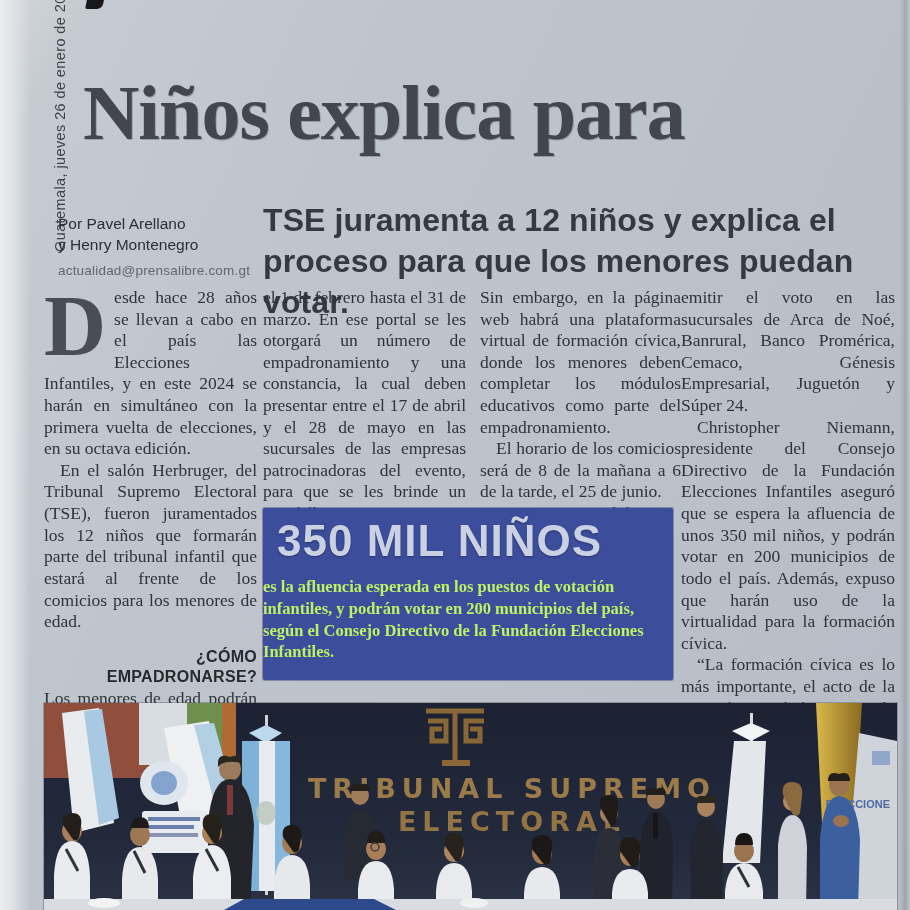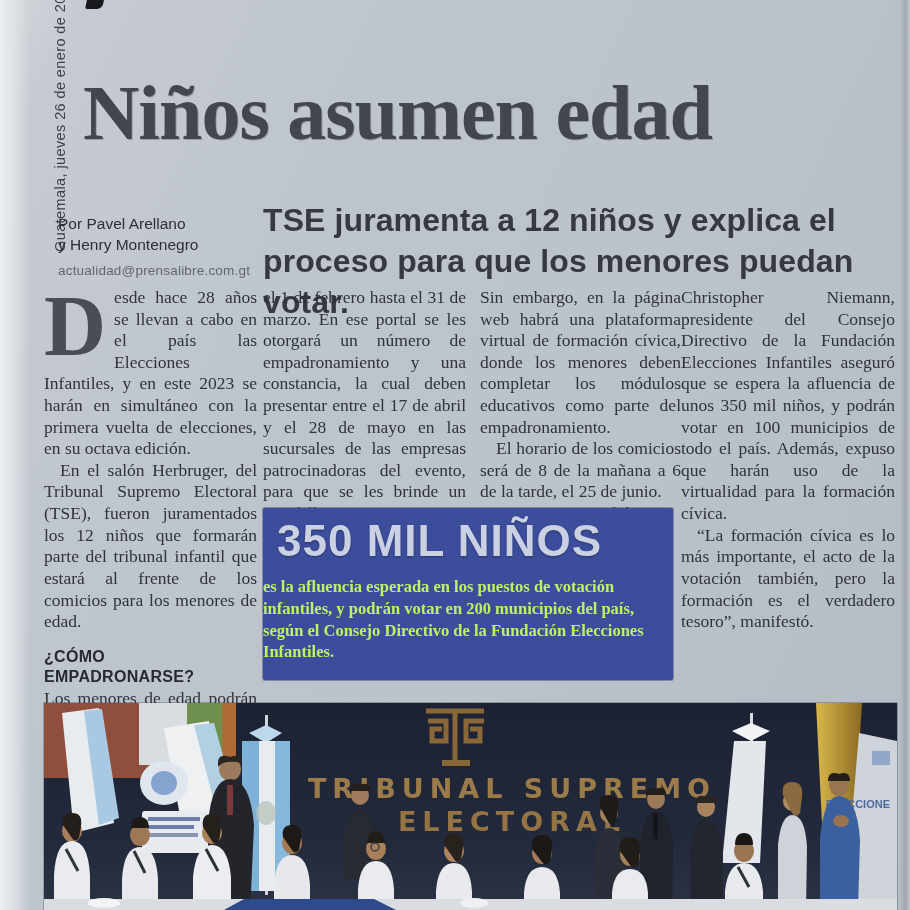--- a/index.html
+++ b/index.html
@@ -34,21 +34,21 @@
     font-size:17.5px;line-height:1.235;color:#2f333a;text-align:justify;}
   .col p{margin:0;}
   .col p + p{text-indent:16px;}
   #col1{left:44px;width:213px;}
   #col2{left:263px;width:203px;}
   #col3{left:472px;width:201px;margin-left:8px;}
   #col4{left:681px;width:214px;}
   .dropcap{float:left;font-family:"Liberation Serif",serif;font-weight:bold;
     font-size:86px;line-height:.78;padding:6px 8px 0 0;color:#4a4d55;}
   .col-subhead{font-family:"Liberation Sans",sans-serif;font-weight:bold;
-    font-size:16px;letter-spacing:.3px;color:#26292e;margin:14px 0 2px 0;text-align:left;}
+    font-size:16px;letter-spacing:.3px;color:#26292e;margin:14px 0 2px 0;text-align:right;}
   
   .callout{position:absolute;left:263px;top:508px;width:410px;height:172px;
     background:#3c4d9b;border-radius:2px;box-shadow:0 0 0 1px rgba(40,50,100,.4);
     padding:0;box-sizing:border-box;}
   .callout-title{font-family:"Liberation Sans",sans-serif;font-weight:bold;
     font-size:44px;letter-spacing:1px;color:#c9d1e2;margin:8px 0 8px 14px;
     text-shadow:0 1px 2px rgba(0,0,20,.35);}
   .callout-body{font-family:Liberation Serif, serif;font-weight:bold;
     font-size:16.5px;line-height:1.32;color:#bef264;margin:10px 16px 0 0;}
   
@@ -57,50 +57,51 @@
 </style>
 </head>
 <body>
 
 <div id="page">
   <div class="paper-edge-left"></div>
   <div class="corner-mark"></div>
 
   <div class="vdate">Guatemala, jueves 26 de enero de 2023</div>
 
-  <h1 class="headline"><span>Niños asumen edad</span><br>
+  <h1 class="headline"><span>Niños explica para</span><br>
     </h1>
 
   <div class="byline">
     <div class="b-line">Por Pavel Arellano</div>
     <div class="b-line">y Henry Montenegro</div>
     <div class="b-mail">actualidad@prensalibre.com.gt</div>
   </div>
 
   <div class="subhead">TSE juramenta a 12 niños y explica el proceso para que los menores puedan votar.</div>
 
   <div class="col" id="col1">
-    <p><span class="dropcap">D</span><span>esde hace 28 años se llevan a cabo en el país las Elecciones Infantiles, y en este 2023 se harán en simultáneo con la primera vuelta de elecciones, en su octava edición.</span></p>
+    <p><span class="dropcap">D</span><span>esde hace 28 años se llevan a cabo en el país las Elecciones Infantiles, y en este 2024 se harán en simultáneo con la primera vuelta de elecciones, en su octava edición.</span></p>
     <p>En el salón Herbruger, del Tribunal Supremo Electoral (TSE), fueron juramentados los 12 niños que formarán parte del tribunal infantil que estará al frente de los comicios para los menores de edad.</p>
     <div class="col-subhead">¿CÓMO EMPADRONARSE?</div>
     <p>Los menores de edad podrán empadronarse en línea en la página www.eleccionesinfantiles.org, desde</p>
   </div>
 
   <div class="col" id="col2">
     <p>el 1 de febrero hasta el 31 de marzo. En ese portal se les otorgará un número de empadronamiento y una constancia, la cual deben presentar entre el 17 de abril y el 28 de mayo en las sucursales de las empresas patrocinadoras del evento, para que se les brinde un carné físico.</p>
   </div>
 
   <div class="col" id="col3">
     <p>Sin embargo, en la página web habrá una plataforma virtual de formación cívica, donde los menores deben completar los módulos educativos como parte del empadronamiento.</p>
     <p>El horario de los comicios será de 8 de la mañana a 6 de la tarde, el 25 de junio.</p>
     <p>Los menores podrán</p>
   </div>
 
   <div class="col" id="col4">
-    <p>Christopher Niemann, presidente del Consejo Directivo de la Fundación Elecciones Infantiles aseguró que se espera la afluencia de unos 350 mil niños, y podrán votar en 100 municipios de todo el país. Además, expuso que harán uso de la virtualidad para la formación cívica.</p>
+    <p>emitir el voto en las sucursales de Arca de Noé, Banrural, Banco Promérica, Cemaco, Génesis Empresarial, Juguetón y Súper 24.</p>
+    <p>Christopher Niemann, presidente del Consejo Directivo de la Fundación Elecciones Infantiles aseguró que se espera la afluencia de unos 350 mil niños, y podrán votar en 200 municipios de todo el país. Además, expuso que harán uso de la virtualidad para la formación cívica.</p>
     <p>“La formación cívica es lo más importante, el acto de la votación también, pero la formación es el verdadero tesoro”, manifestó.</p>
   </div>
 
   <div class="callout">
     <div class="callout-title">350 MIL NIÑOS</div>
     <div class="callout-body">es la afluencia esperada en los puestos de votación infantiles, y podrán votar en 200 municipios del país, según el Consejo Directivo de la Fundación Elecciones Infantiles.</div>
   </div>
 
   <div class="photo">
     <svg width="853" height="207" viewBox="0 0 853 207" xmlns="http://www.w3.org/2000/svg">

